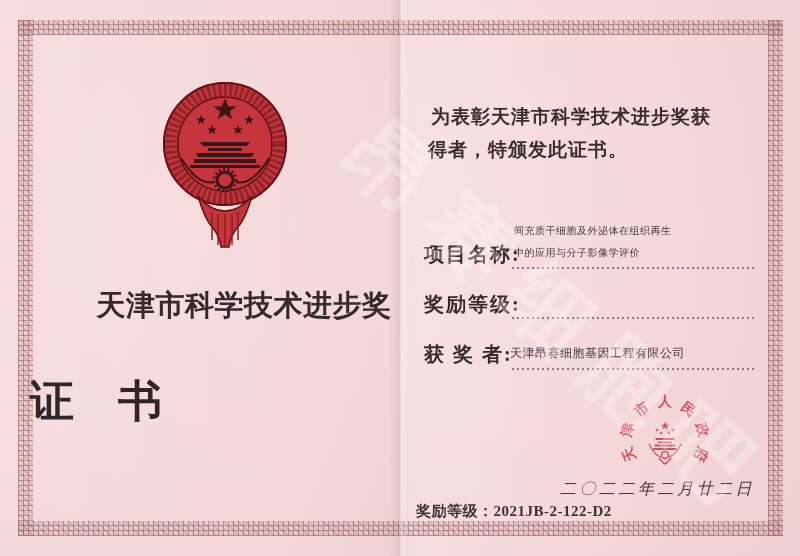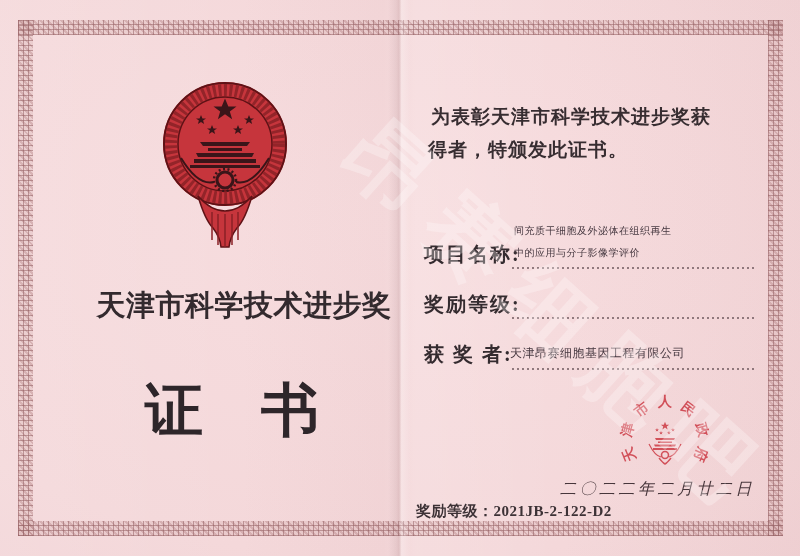--- a/index.html
+++ b/index.html
@@ -27,22 +27,22 @@
     position:absolute;left:388px;top:0;width:22px;height:556px;pointer-events:none;
     background:linear-gradient(90deg, rgba(120,70,75,0) 0%, rgba(125,75,80,0.10) 38%, rgba(140,85,90,0.18) 50%, rgba(255,255,255,0.28) 62%, rgba(120,70,75,0) 100%);
   }
   
   .emblem{position:absolute;left:160px;top:80px;width:130px;height:172px;}
   .award-title{
     position:absolute;left:30px;top:286px;width:380px;text-align:center;
     font-size:29px;font-weight:bold;color:#332a2e;letter-spacing:0.5px;white-space:nowrap;margin-left:24px;
   }
   .doc-title{
-    position:absolute;left:30px;top:372px;width:380px;text-align:center;
-    font-size:58px;font-weight:bold;color:#2e262a;white-space:nowrap;padding-left:12px;
+    position:absolute;left:30px;top:372px;width:380px;
+    font-size:44px;font-weight:bold;color:#2e262a;white-space:nowrap;
   }
   
   .intro-line{position:absolute;font-size:19px;font-weight:bold;color:#372d31;letter-spacing:1px;white-space:nowrap;}
   .intro-1{left:431px;top:104px;}
   .intro-2{left:428px;top:137px;}
   
   .field-label{
     position:absolute;left:424px;font-size:20px;font-weight:bold;color:#342b2f;
     letter-spacing:2px;white-space:nowrap;
   }

